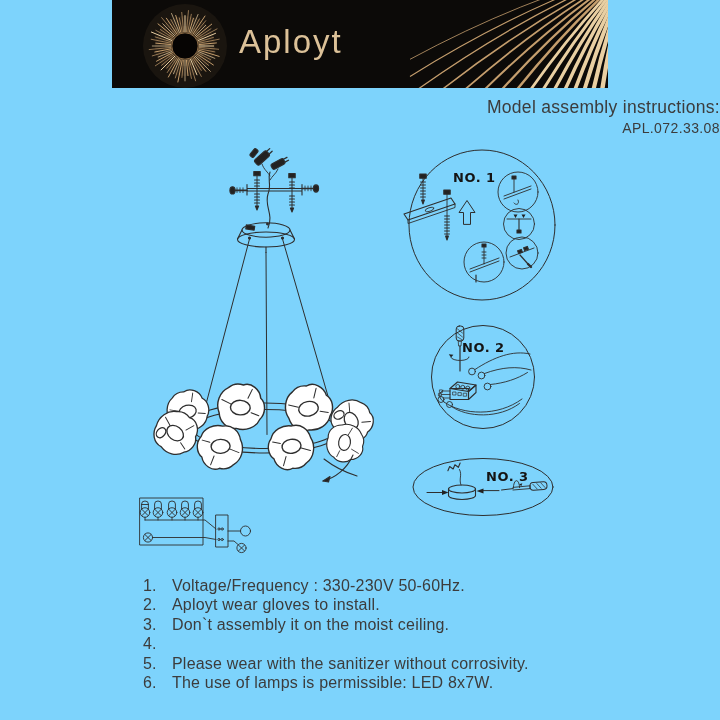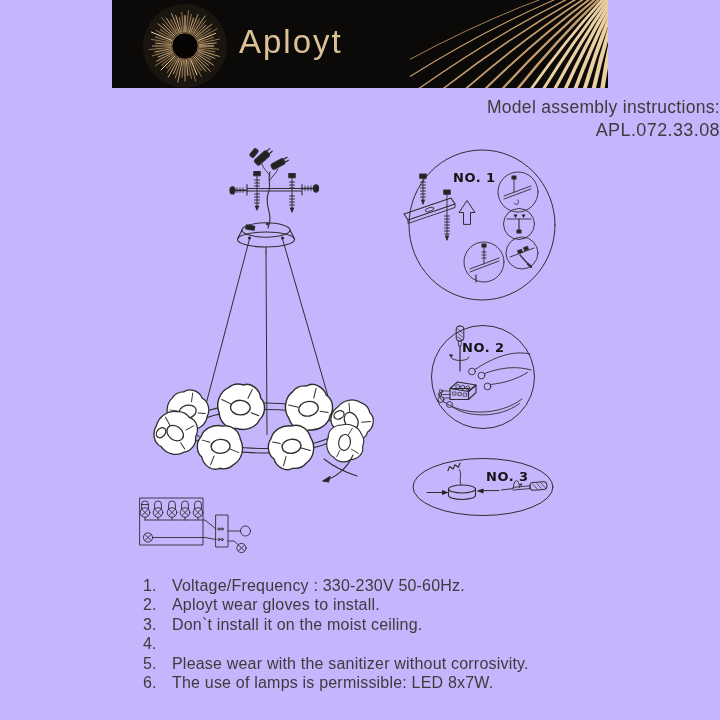--- a/index.html
+++ b/index.html
@@ -1,24 +1,24 @@
 <!DOCTYPE html>
 <html><head>
 <meta charset="utf-8">
 <style>
   html,body{margin:0;padding:0;background:#fff;}
-  .page{position:relative;width:720px;height:720px;background:#c4b5fd;overflow:hidden;
+  .page{position:relative;width:720px;height:720px;background:#7dd3fc;overflow:hidden;
         outline:1px solid #e6e6e6;font-family:"Liberation Sans",sans-serif;}
   .banner{position:absolute;left:112px;top:0;width:496px;height:88px;background:#0c0a08;overflow:hidden;}
   .banner svg{position:absolute;left:0;top:0;}
   .wordmark{position:absolute;left:127px;top:23px;font-size:33px;font-weight:400;
             letter-spacing:2px;color:#dcc198;white-space:nowrap;}
   .titleblock{position:absolute;left:0;top:97px;width:100%;text-align:right;color:#3c3c3c;}
   .title{font-size:17.5px;letter-spacing:.3px;}
-  .model{font-size:18px;margin-top:2px;letter-spacing:.4px;padding-left:8px;}
+  .model{font-size:14px;margin-top:2px;letter-spacing:.4px;padding-left:8px;}
   .drawing{position:absolute;left:110px;top:140px;}
   .instructions{position:absolute;left:143px;top:576px;margin:0;padding:0;list-style:none;
                 color:#3c3c3c;font-size:16px;letter-spacing:.2px;}
   .instructions li{display:flex;line-height:19.4px;}
   .instructions .num{width:29px;flex:none;}
   text.stepLabel{font-family:"DejaVu Sans",sans-serif;font-weight:bold;font-size:13px;
                  fill:#141414;letter-spacing:.5px;}
 </style>
 </head>
 <body>
@@ -380,21 +380,21 @@
     <li>
       <span class="num">1.</span>
       <span class="txt">Voltage/Frequency : 330-230V 50-60Hz.</span>
       </li>
     <li>
       <span class="num">2.</span>
       <span class="txt">Aployt wear gloves to install.</span>
       </li>
     <li>
       <span class="num">3.</span>
-      <span class="txt">Don`t install it on the moist ceiling.</span>
+      <span class="txt">Don`t assembly it on the moist ceiling.</span>
       </li>
     <li>
       <span class="num">4.</span>
       </li>
     <li>
       <span class="num">5.</span>
       <span class="txt">Please wear with the sanitizer without corrosivity.</span>
       </li>
     <li>
       <span class="num">6.</span>

